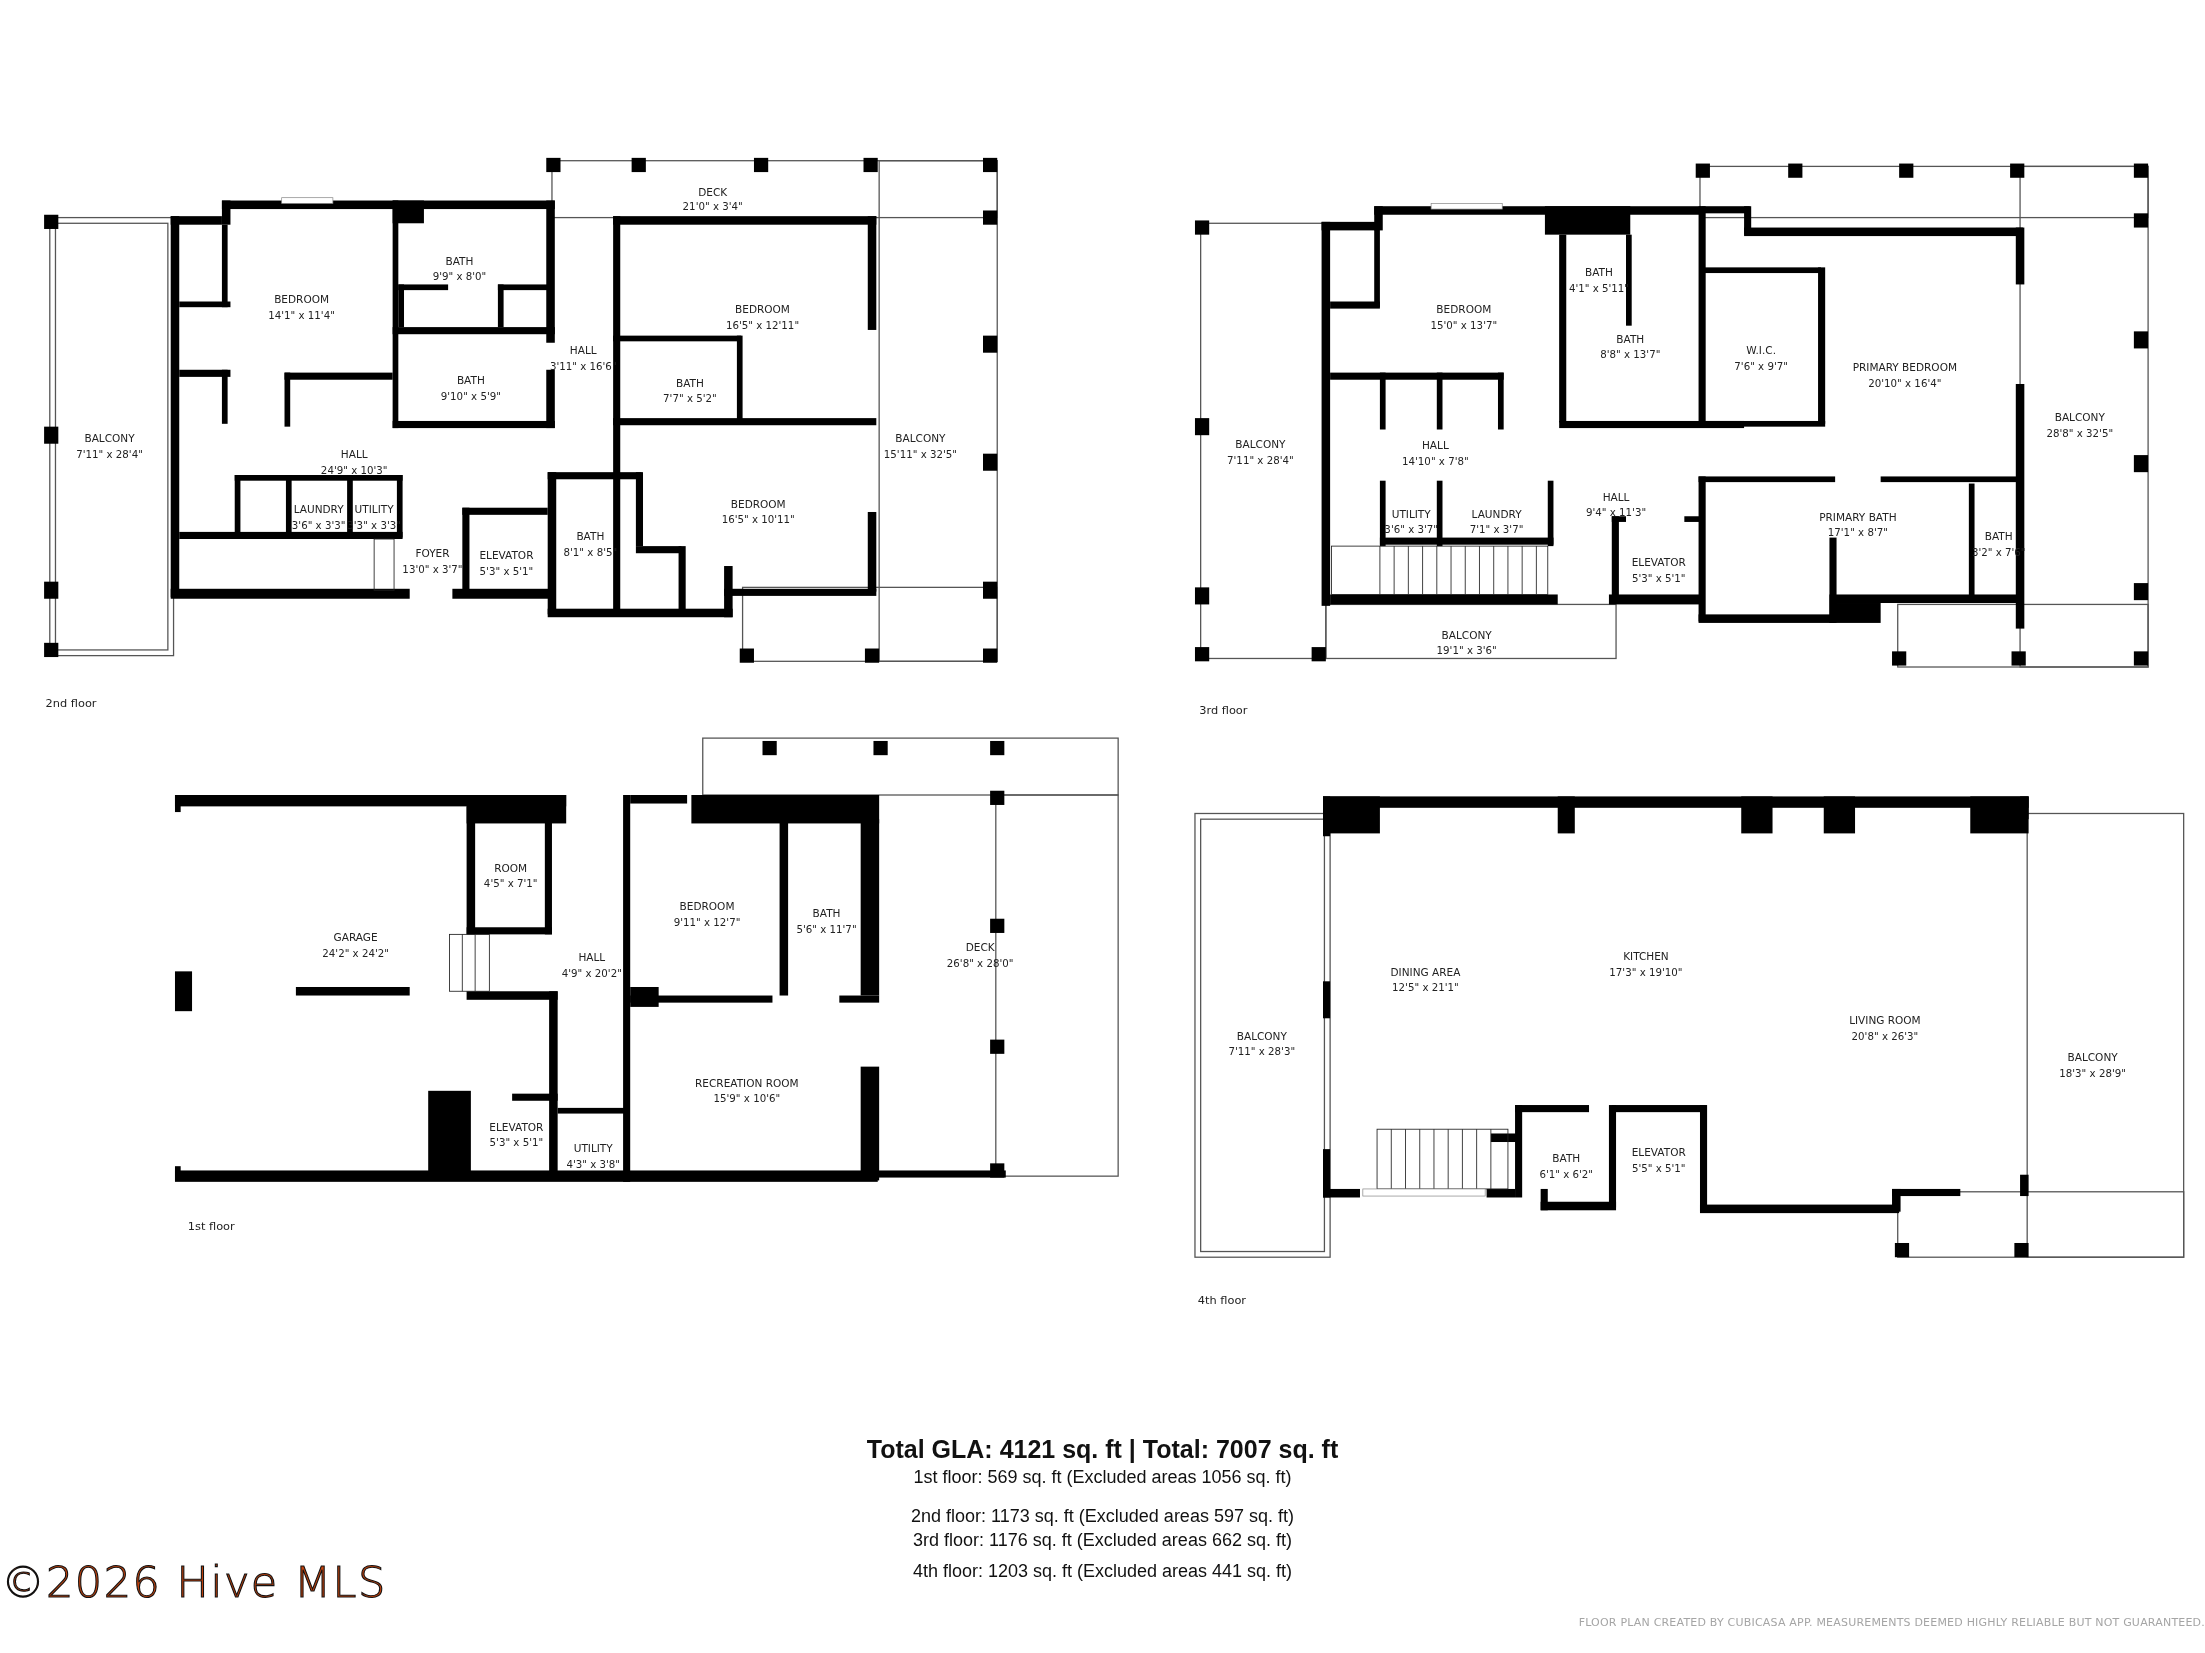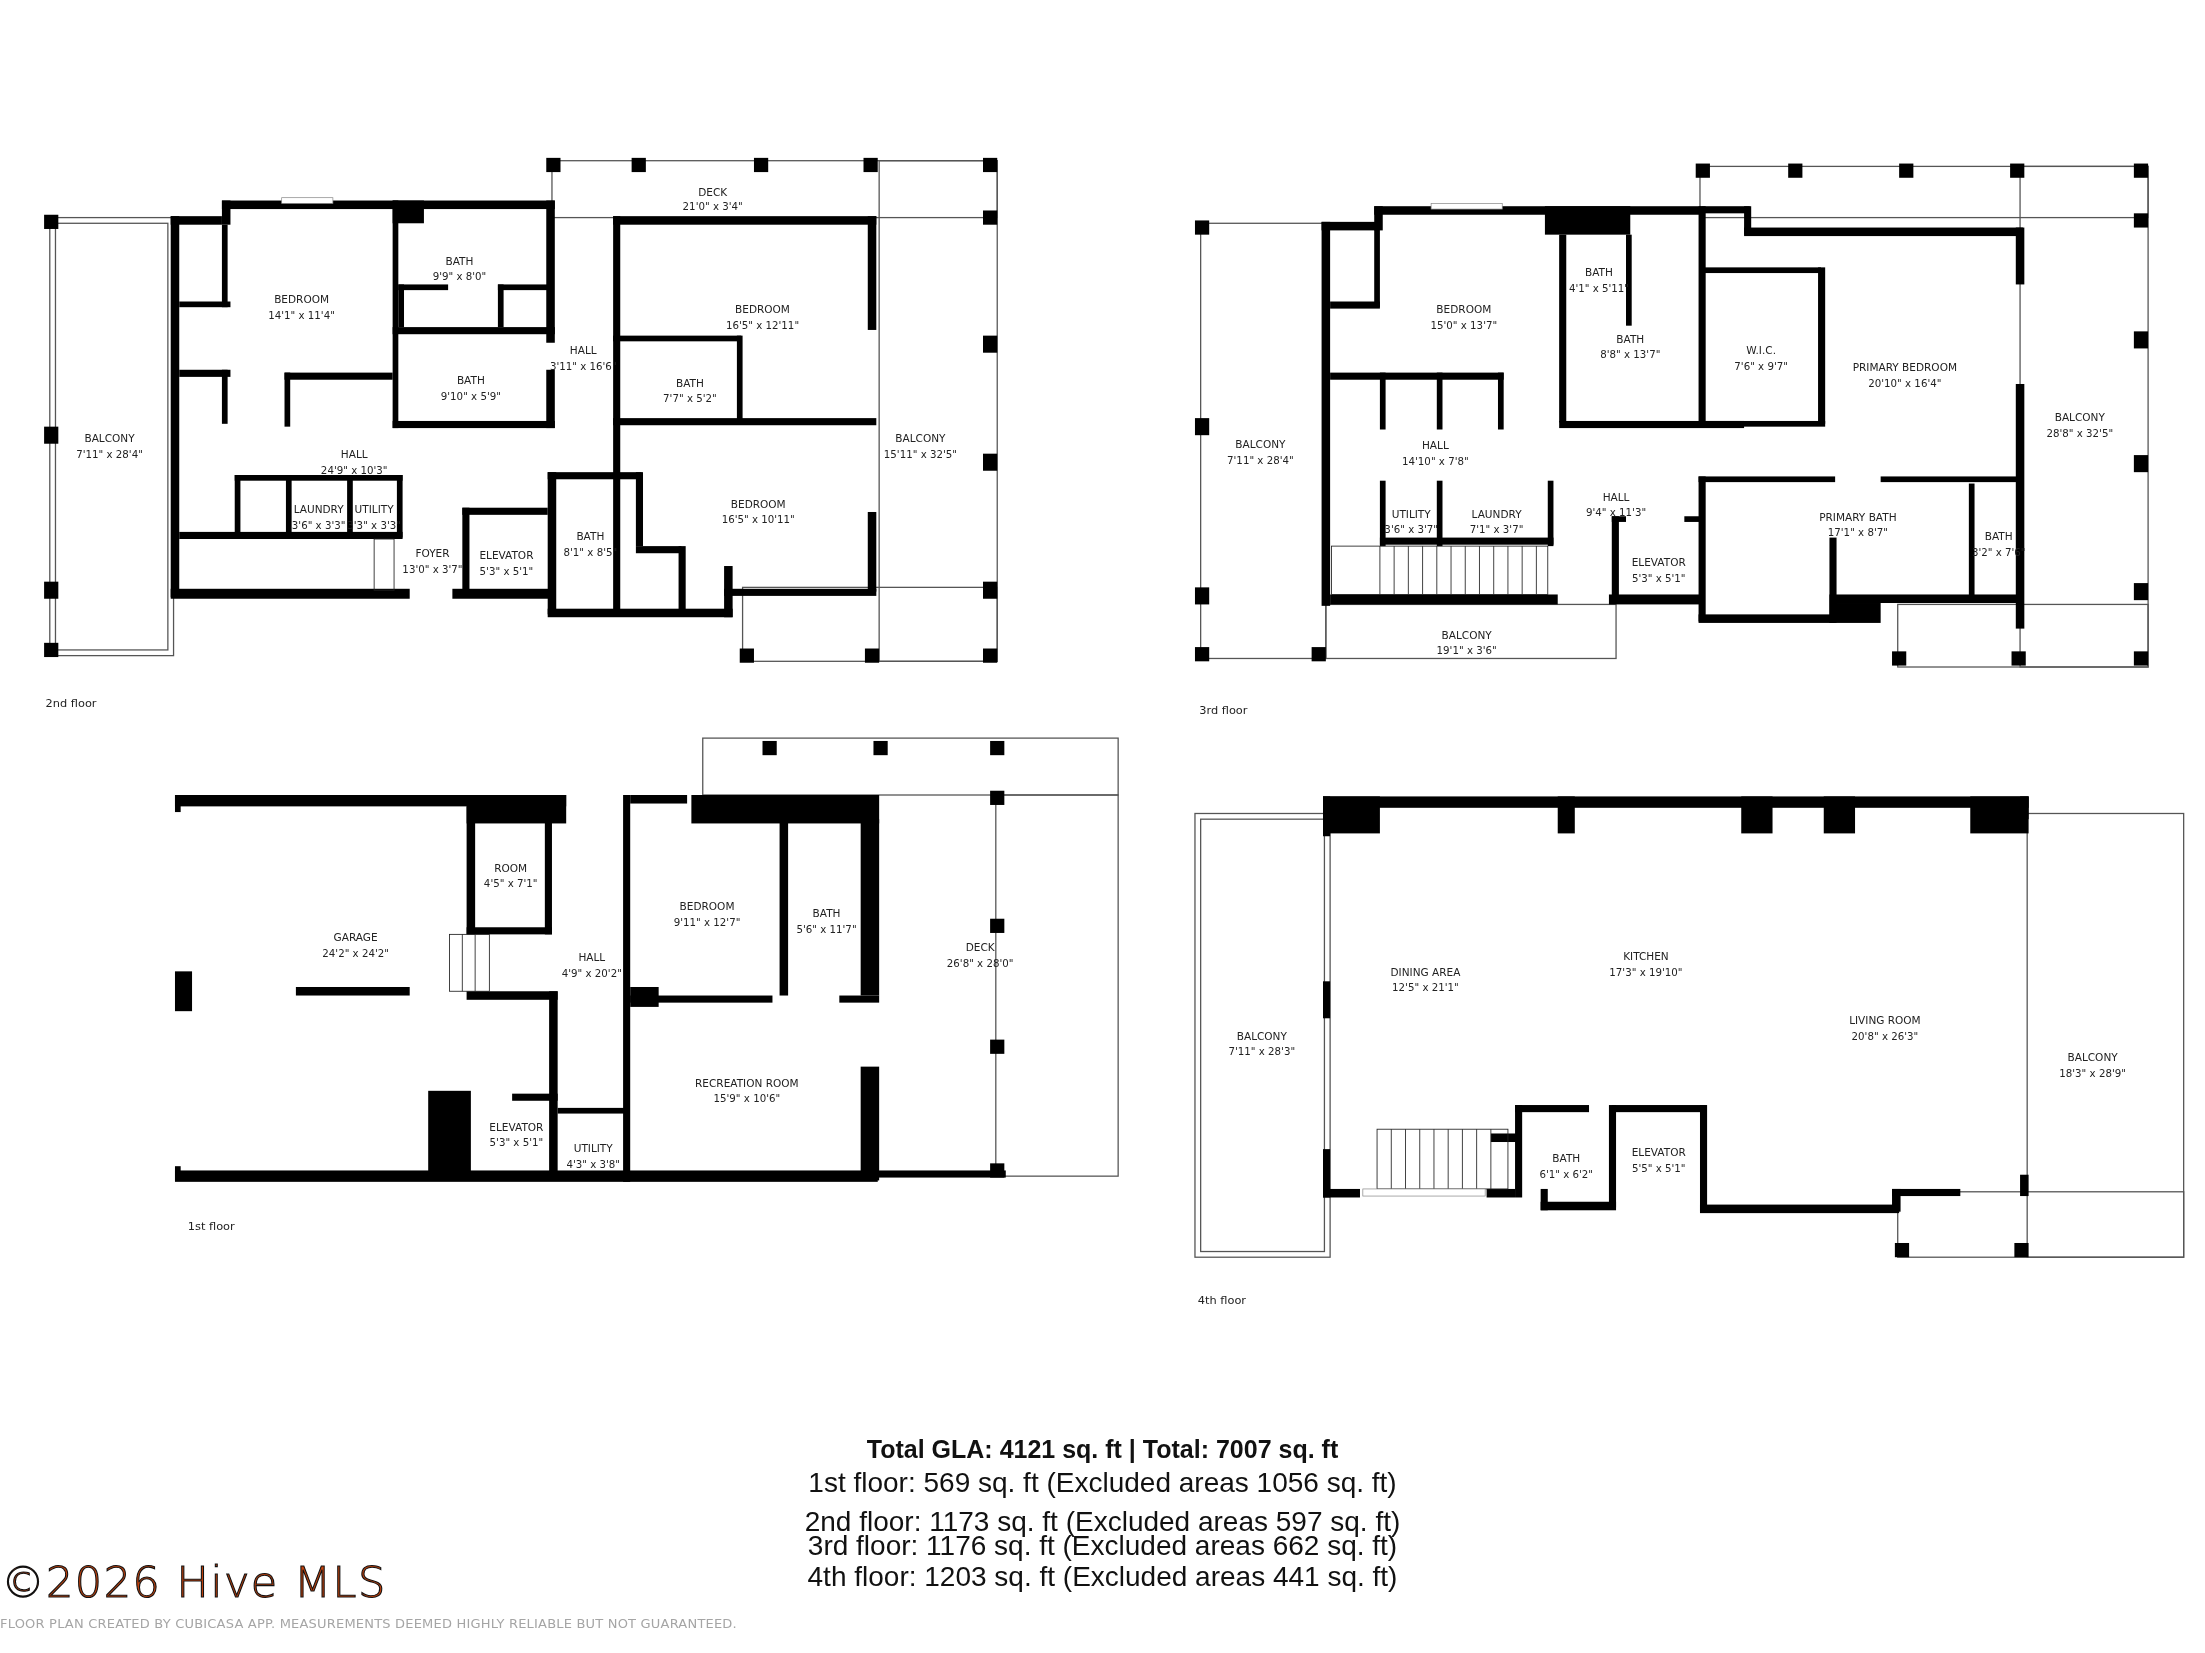--- a/index.html
+++ b/index.html
@@ -8,22 +8,22 @@
   .w { fill:#000; }
   .rail { fill:none; stroke:#555; stroke-width:0.9; }
   .thin { fill:none; stroke:#222; stroke-width:0.6; }
   .win { fill:#fff; stroke:#888; stroke-width:0.5; }
   .post { fill:#000; }
   .rname { font-family:"DejaVu Sans", sans-serif; font-size:7.4px; fill:#222; text-anchor:middle; }
   .rdim { font-family:"DejaVu Sans", sans-serif; font-size:7.2px; fill:#222; text-anchor:middle; }
   .flabel { font-family:"DejaVu Sans", sans-serif; font-size:8px; fill:#222; }
   .summary { position:absolute; left:0; width:2205px; text-align:center; font-family:Liberation Sans, sans-serif; color:#111; }
   .sum-title { top:1435px; font-size:25px; font-weight:bold; }
-  .sum-line { font-size:28px; }
-  .disclaimer { position:absolute; left:0; width:2205px; top:1616px; text-align:left; font-size:13px; color:#a5a5a5; font-family:"DejaVu Sans", sans-serif; letter-spacing:0.2px; }
+  .sum-line { font-size:18px; }
+  .disclaimer { position:absolute; left:0; width:2205px; top:1616px; text-align:right; font-size:11px; color:#a5a5a5; font-family:"DejaVu Sans", sans-serif; letter-spacing:0.2px; }
   .watermark { position:absolute; left:1.5px; top:1557px; font-family:"DejaVu Sans", sans-serif; font-size:43px; font-weight:200; color:#c2410c; -webkit-text-stroke:1.1px #111; letter-spacing:1.5px; }
 </style>
 </head>
 <body>
 
 <svg id="plan" viewBox="0 0 1550 1163" preserveAspectRatio="none">
 
   <g>
 
     <rect class="rail" x="35" y="153" width="87" height="308"></rect>

